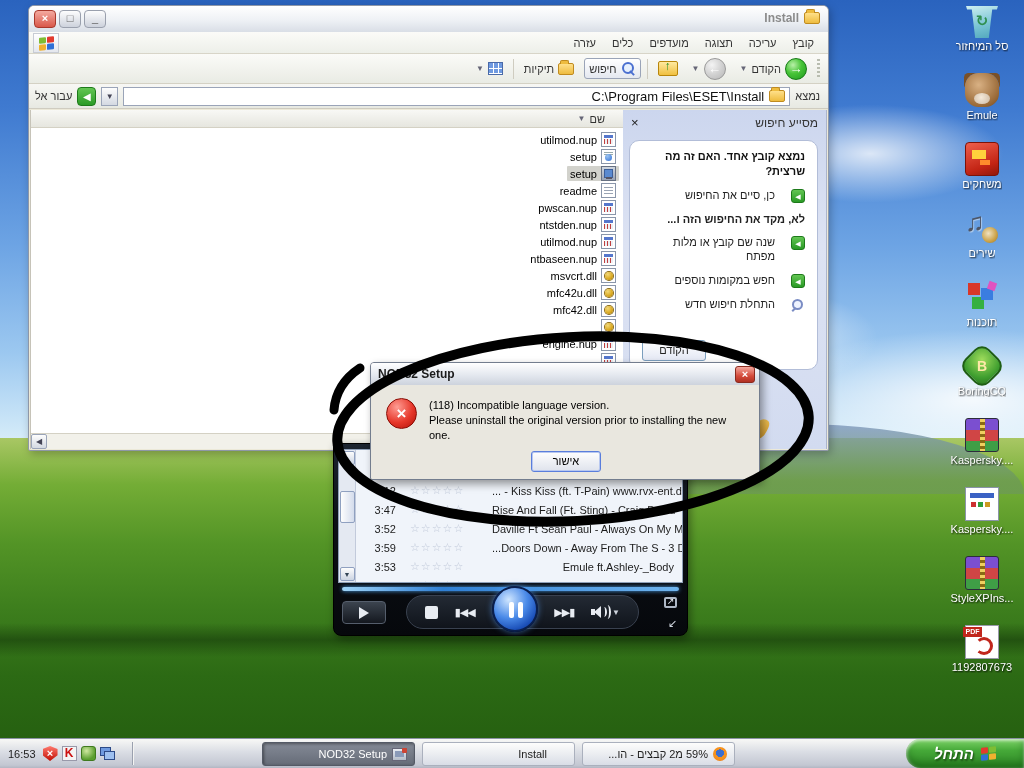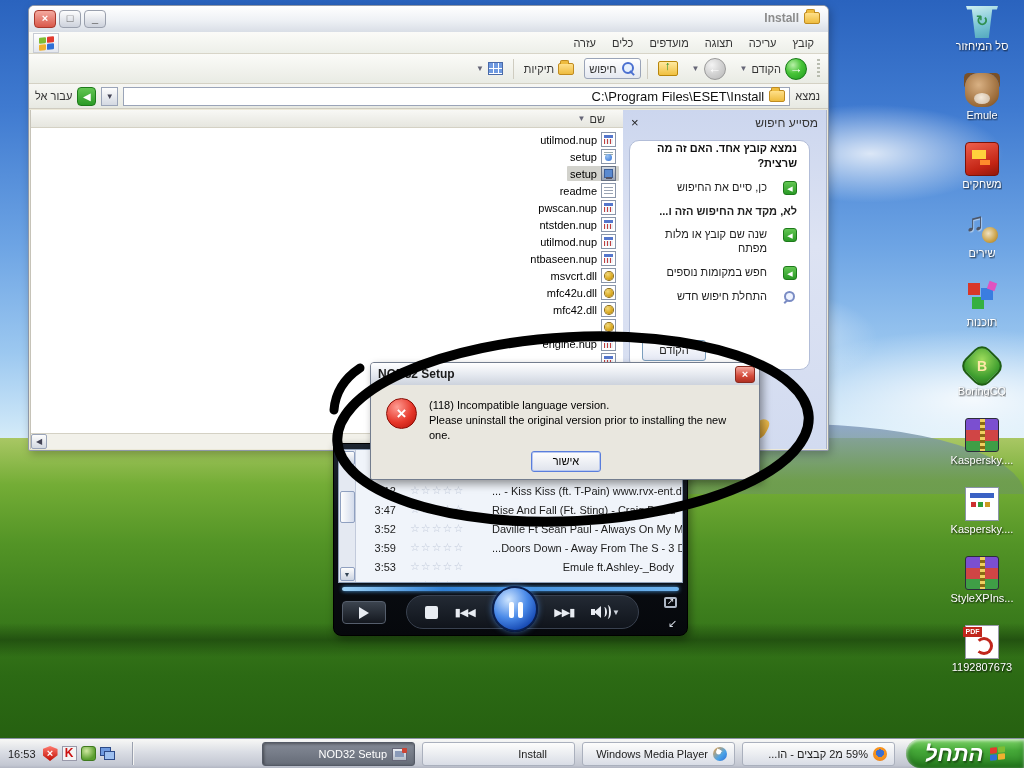--- a/index.html
+++ b/index.html
@@ -139,22 +139,22 @@
     background:radial-gradient(circle at 35% 30%,#f2d878,#d9a820 60%,#9a7414);box-shadow:0 0 0 1px #8a6a14;}
   .hscroll{height:16px;background:#f2f1ea;border-top:1px solid #d4d1c4;display:flex;align-items:center;}
   .scrbtn{width:16px;height:15px;background:linear-gradient(#fdfdfd,#d4d9e2);border:1px solid #9aa4b8;border-radius:2px;
     font-size:8px;color:#445;text-align:center;line-height:14px;cursor:pointer;}
 
   .searchpane{width:204px;background:linear-gradient(180deg,#ccd6ee,#dde3f3 40%,#d2dbf0);border-right:1px solid #aab4cc;
     direction:rtl;position:relative;font-size:11px;color:#222;}
   .spheader{height:26px;display:flex;align-items:center;justify-content:space-between;padding:0 8px;}
   .sptitle{font-size:12px;color:#333;}
   .spclose{font-size:13px;color:#222;cursor:pointer;line-height:12px;}
-  .bubble{position:absolute;left:6px;right:16px;top:30px;height:230px;background:#fff;border:1px solid #b2bdd8;border-radius:10px;
-    padding:0 12px;}
+  .bubble{position:absolute;left:6px;right:8px;top:30px;height:230px;background:#fff;border:1px solid #b2bdd8;border-radius:10px;
+    padding:8px 12px;}
   .spq{font-weight:bold;color:#111;line-height:1.35;}
   .spopt{display:flex;align-items:flex-start;gap:16px;margin-top:9px;cursor:pointer;line-height:1.3;}
   .spopt.bold{font-weight:bold;cursor:default;}
   .spico{flex:0 0 auto;margin-top:1px;}
   .spico[data-icon="green-arrow"]{width:14px;height:14px;border-radius:3px;background:linear-gradient(#63c653,#2a9a26);
     border:1px solid #1d7a1a;color:#fff;font-size:7px;text-align:center;line-height:13px;}
   .spico[data-icon="green-arrow"]::before{content:"◀";}
   .spico[data-icon="magnifier"]{width:14px;height:14px;position:relative;}
   .spico[data-icon="magnifier"]::before{content:"";position:absolute;right:2px;top:1px;width:7px;height:7px;border:2px solid #7a8cc4;border-radius:50%;background:#eef3ff;}
   .spico[data-icon="magnifier"]::after{content:"";position:absolute;right:10px;top:9px;width:2px;height:5px;background:#7a8cc4;transform:rotate(45deg);}
@@ -254,21 +254,21 @@
   .tico[data-icon="nod32"]::after{content:"";position:absolute;right:-1px;top:-1px;width:5px;height:5px;background:#c43;border-radius:1px;}
   .tico[data-icon="wmp"]{border-radius:50%;background:radial-gradient(circle at 40% 35%,#fff 0 2px,transparent 3px),linear-gradient(135deg,#f7a23c,#4aa3e8 60%,#2f6fd6);width:14px;height:14px;}
   .tico[data-icon="wmp"]::after{content:"▶";position:absolute;left:4px;top:0px;font-size:7px;color:#fff;}
   .tico[data-icon="firefox"]{border-radius:50%;width:14px;height:14px;
     background:radial-gradient(circle at 50% 45%,#3b6fd0 0 4px,#f5921e 4px 6px,#e3680f);}
   .startbtn{position:absolute;right:0;top:0;bottom:0;width:118px;border-radius:16px 0 0 16px;cursor:pointer;
     background:linear-gradient(180deg,#7ed468,#45a838 40%,#2f8a26 85%,#267а1e);
     background:linear-gradient(180deg,#7ed468,#45a838 40%,#2f8a26);
     box-shadow:inset 0 2px 3px rgba(255,255,255,.55),inset 0 -5px 8px rgba(0,60,0,.4),inset 2px 0 3px rgba(255,255,255,.3);
     display:flex;align-items:center;justify-content:center;gap:7px;}
-  .starttext{color:#fff;font-weight:bold;font-style:italic;font-size:22px;text-shadow:1px 2px 2px #1a4a12;}
+  .starttext{color:#fff;font-weight:bold;font-style:italic;font-size:15px;text-shadow:1px 2px 2px #1a4a12;}
 </style>
 </head>
 <body>
 
 <div class="stage">
   <div class="clouds"></div>
   <div class="grass"></div>
 
   <div class="dicons">
 
@@ -655,24 +655,20 @@
         <div class="taskbtn active">
           <span class="tico" data-icon="nod32"></span>
           <span class="lbl">NOD32 Setup</span>
         </div>
 
         <div class="taskbtn">
           <span class="tico" data-icon="folder"></span>
           <span class="lbl">Install</span>
         </div>
 
-        <div class="taskbtn">
-          <span class="tico" data-icon="wmp"></span>
-          <span class="lbl">Windows Media Player</span>
-        </div>
 
         <div class="taskbtn">
           <span class="tico" data-icon="firefox"></span>
           <span class="lbl">59% מ2 קבצים - הו...</span>
         </div>
       </div>
     <div class="startbtn">
       <span class="starttext">התחל</span>
       <span class="winflag">
           <i class="r"></i>

